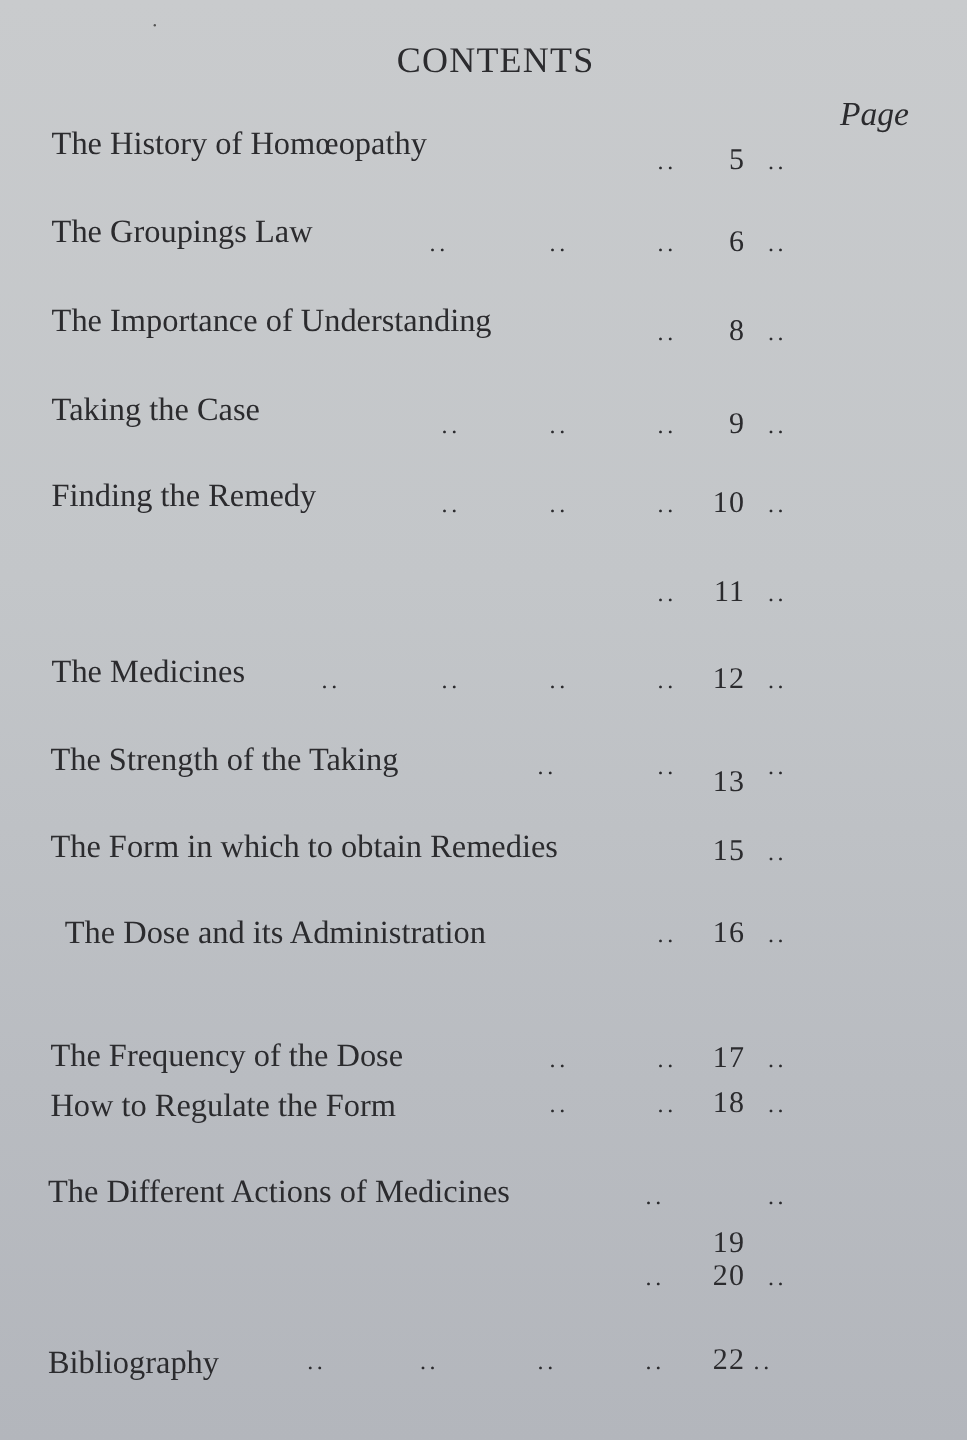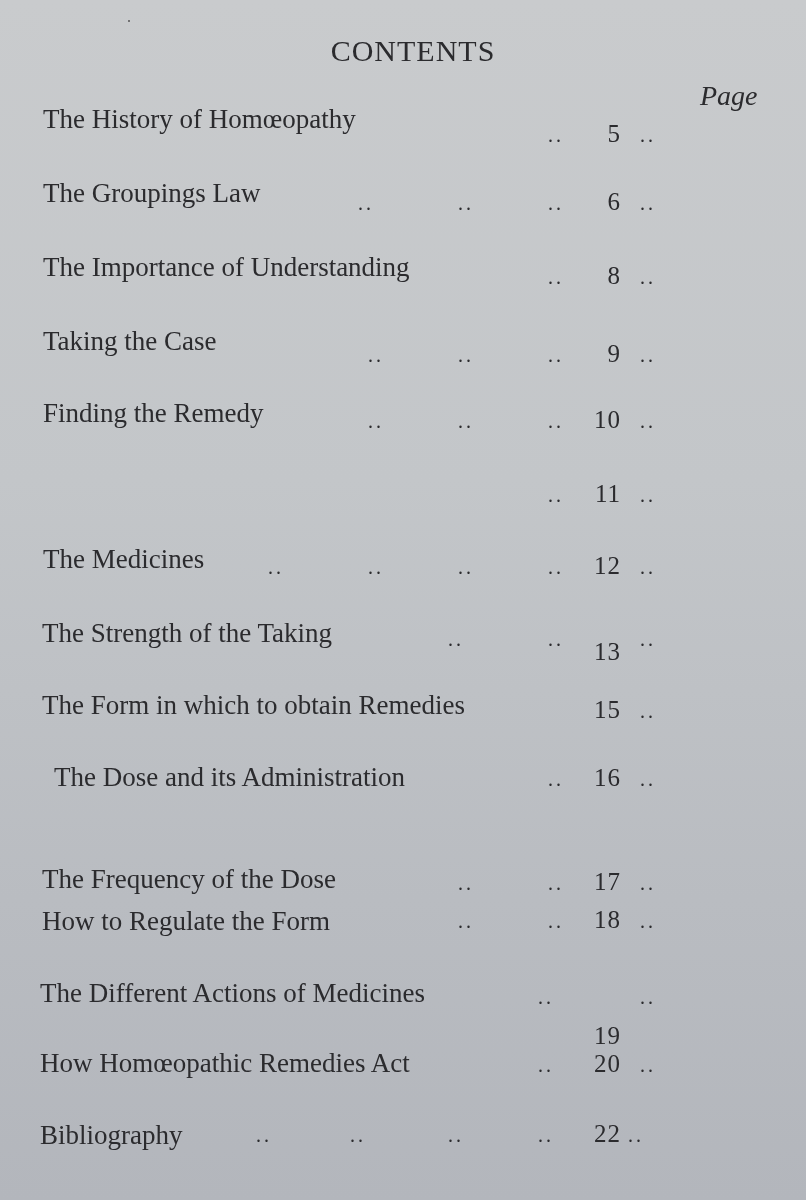--- a/index.html
+++ b/index.html
@@ -113,21 +113,20 @@
       <span class="dot" style="left: 640px; top: 4px;">..</span>
       <span class="num" style="top: 0px;">18</span>
     </div>
     <div class="entry" style="top: 978px;">
       <span class="label" style="left: 40px;">The Different Actions of Medicines</span>
       <span class="dot" style="left: 538px; top: 8px;">..</span>
       <span class="dot" style="left: 640px; top: 8px;">..</span>
       <span class="num" style="top: 4px; margin-top: 40px;">19</span>
     </div>
     <div class="entry" style="top: 1048px;">
-      <span class="label" style="left: 40px;">How Homœopathic Remedies Act</span>
       <span class="dot" style="left: 538px; top: 6px;">..</span>
       <span class="dot" style="left: 640px; top: 6px;">..</span>
       <span class="num" style="top: 2px;">20</span>
     </div>
     <div class="entry" style="top: 1120px;">
       <span class="label" style="left: 40px;">Bibliography</span>
       <span class="dot" style="left: 256px; top: 4px;">..</span>
       <span class="dot" style="left: 350px; top: 4px;">..</span>
       <span class="dot" style="left: 448px; top: 4px;">..</span>
       <span class="dot" style="left: 538px; top: 4px;">..</span>

